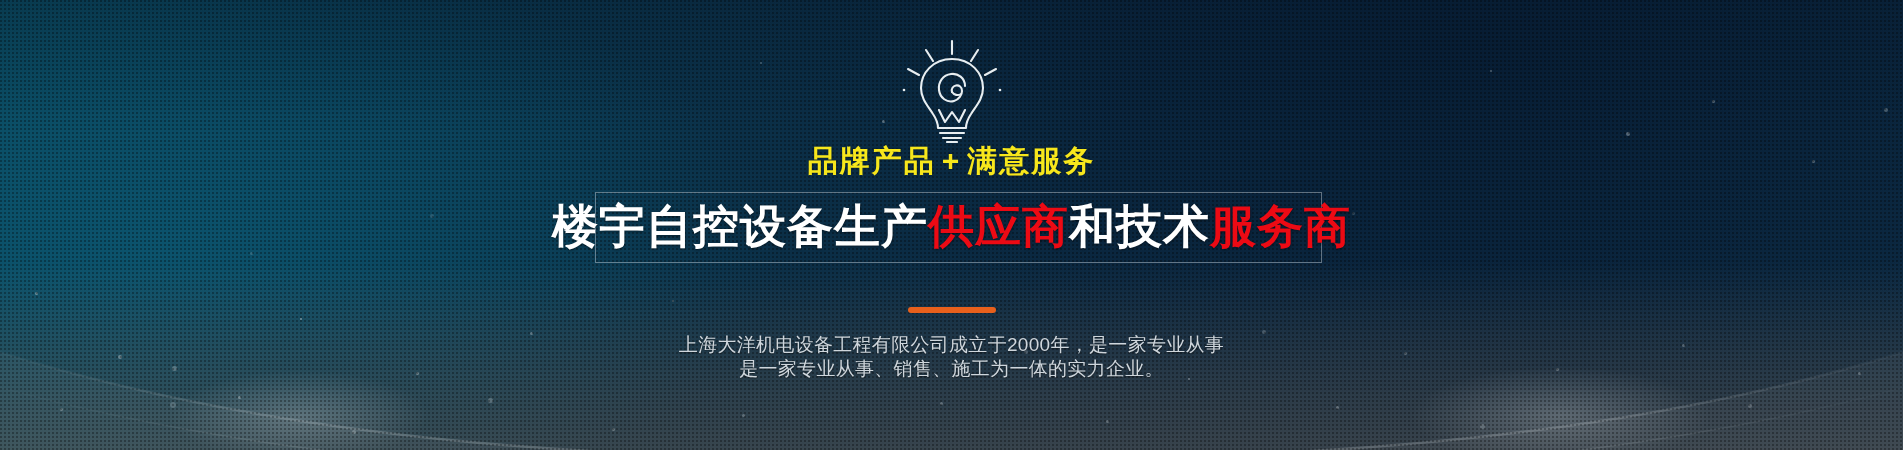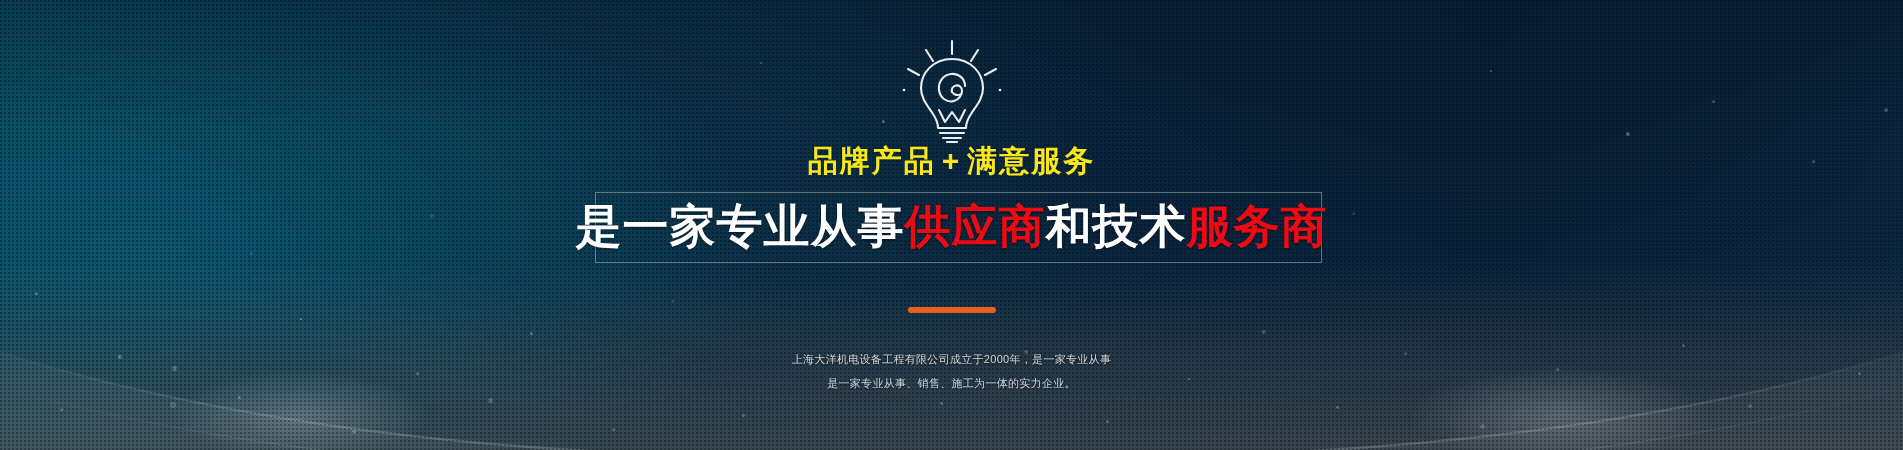--- a/index.html
+++ b/index.html
@@ -86,26 +86,25 @@
   .divider{
     position:absolute; left:50%; top:307px; transform:translateX(-50%);
     width:88px; height:6px; border-radius:3px;
     background:#E8601C;
     z-index:3;
   }
 
   .desc{
     position:absolute; left:0; right:0; top:333px;
     text-align:center;
-    font-size:11px; line-height:24px;
+    font-size:19px; line-height:24px;
     color:#cfd6dc;
     letter-spacing:.3px;
     text-shadow:0 1px 2px rgba(0,0,0,.5);
     z-index:3;
-    margin-top:14px;
   }
   .desc div{ white-space:nowrap; }
 </style>
 </head>
 <body>
 
 <div class="banner">
 
   <div class="vignette"></div>
   <div class="haze"></div>
@@ -203,21 +202,21 @@
       </g>
     </svg>
 
     <div class="frame"></div>
 
     <div class="tagline">
       <span>品牌产品</span><span class="plus">+</span><span>满意服务</span>
     </div>
 
     <div class="headline">
-      <span>是一家专业从事</span><span class="hl">供应商</span><span>和技术</span><span class="hl">服务商</span>
+      <span>楼宇自控设备生产</span><span class="hl">供应商</span><span>和技术</span><span class="hl">服务商</span>
     </div>
 
     <div class="divider"></div>
 
     <div class="desc">
       <div>上海大洋机电设备工程有限公司成立于2000年，是一家专业从事</div>
       <div>是一家专业从事、销售、施工为一体的实力企业。</div>
     </div>
 
   </div>

